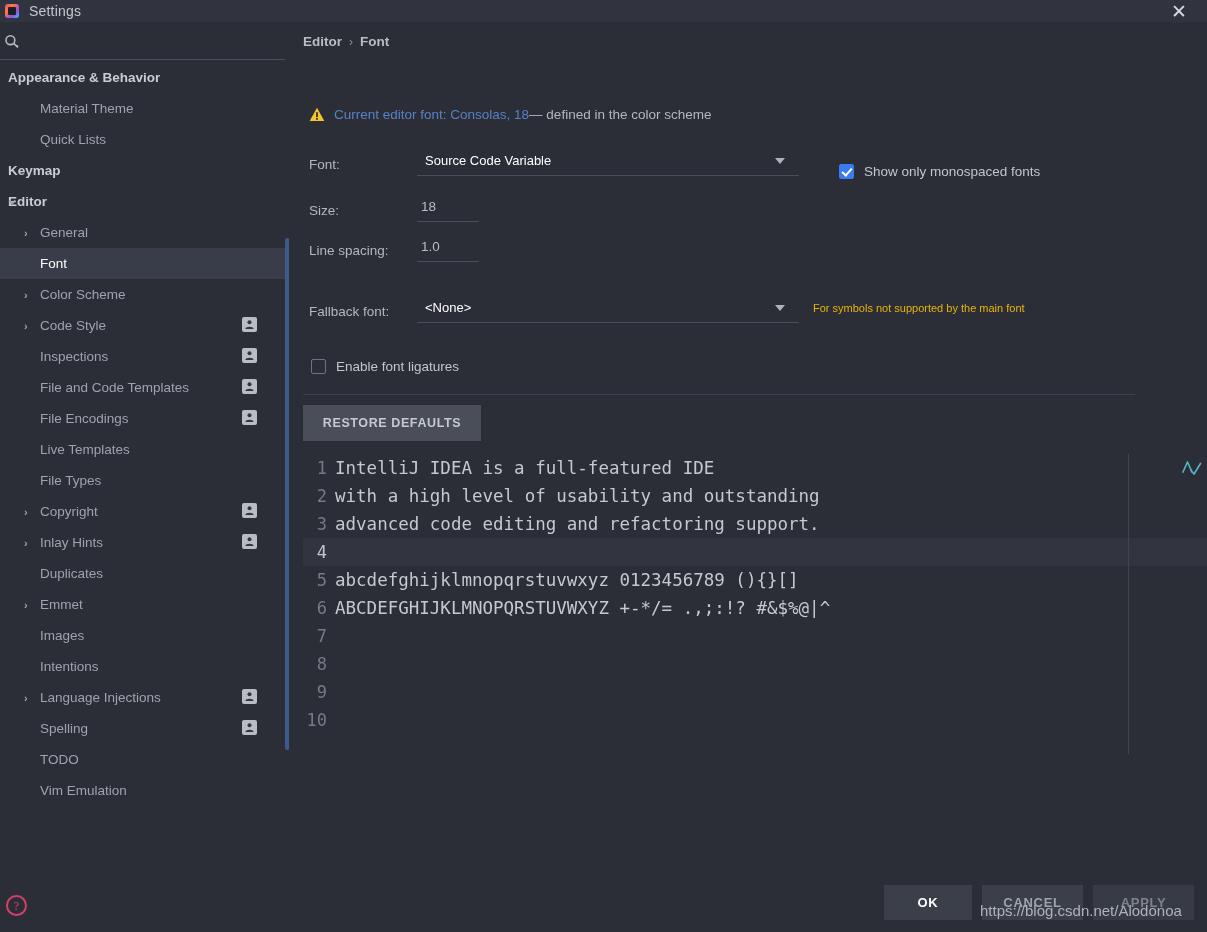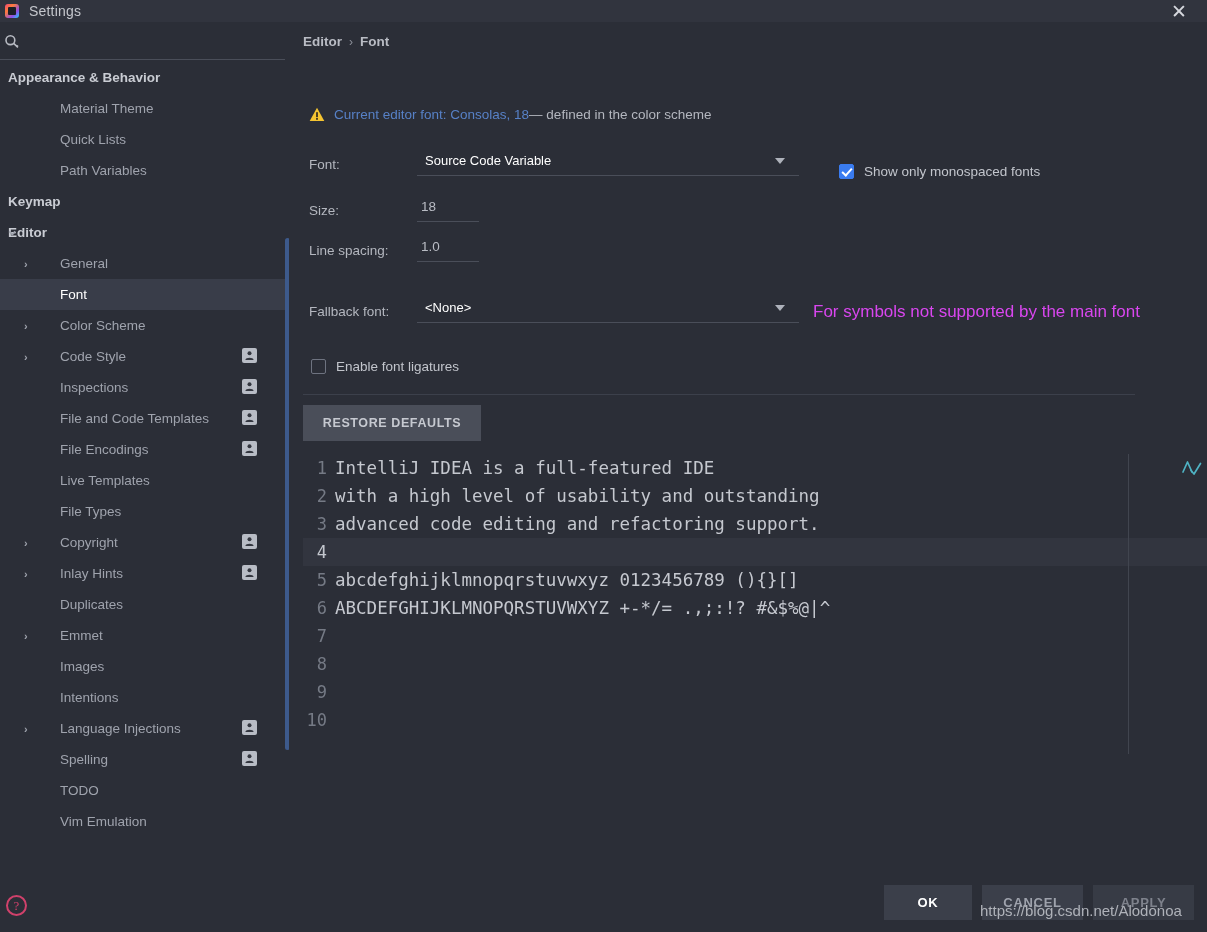--- a/index.html
+++ b/index.html
@@ -65,21 +65,21 @@
     background: #2b2e37; overflow: hidden;
   }
   .tree-item {
     position: relative; height: 31px; display: flex; align-items: center;
     cursor: pointer; color: #9fa3ad; font-size: 13.5px; white-space: nowrap;
   }
   .tree-item.selected { background: #393d49; }
   .tree-item.selected .tree-label { color: #ffffff; }
   .tree-item.group .tree-label { color: #c9ccd3; font-weight: bold; }
   .tree-item.lvl0 { padding-left: 8px; }
-  .tree-item.lvl1 { padding-left: 60px; }
+  .tree-item.lvl1 { padding-left: 40px; }
   .tree-arrow {
     position: absolute; width: 10px; height: 10px;
     color: #9fa3ad; font-size: 11px; line-height: 10px; font-weight: bold;
   }
   .tree-arrow.a0 { left: 6px; }
   .tree-arrow.a1 { left: 24px; }
   .tree-label { display: inline-block; }
   .proj-badge {
     position: absolute; right: 32px; top: 7px;
     width: 15px; height: 15px; background: #b8bcc5; border-radius: 2px;
@@ -140,21 +140,21 @@
   }
 
   .txtfield {
     position: absolute; height: 26px; border-bottom: 1px solid #4a4e59;
     cursor: text;
   }
   .txtfield .val {
     position: absolute; left: 4px; top: 3px; font-size: 13.5px; color: #b9bcc4;
   }
 
-  .hint { position: absolute; font-size: 17px; color: #d946ef; }
+  .hint { position: absolute; font-size: 11px; color: #eab308; }
 
   
   .cbrow { position: absolute; display: flex; align-items: center; cursor: pointer; }
   .cbox {
     width: 15px; height: 15px; border-radius: 2px; flex: none;
     border: 1px solid #6e7380; background: transparent; position: relative;
   }
   .cbox.on { background: #3a7cf0; border-color: #3a7cf0; }
   .cbox.on::after {
     content: ""; position: absolute; left: 4px; top: 1px;
@@ -248,23 +248,20 @@
     <div id="tree-root">
         <div class="tree-item lvl0 group">
           <span class="tree-label">Appearance &amp; Behavior</span>
         </div>
         <div class="tree-item lvl1">
           <span class="tree-label">Material Theme</span>
         </div>
         <div class="tree-item lvl1">
           <span class="tree-label">Quick Lists</span>
         </div>
-        <div class="tree-item lvl1">
-          <span class="tree-label">Path Variables</span>
-        </div>
         <div class="tree-item lvl0 group">
           <span class="tree-label">Keymap</span>
         </div>
         <div class="tree-item lvl0 group">
           <span class="tree-arrow a0" style="font-size: 15px; margin-top: -5px;">⌄</span>
           <span class="tree-label">Editor</span>
         </div>
         <div class="tree-item lvl1">
           <span class="tree-arrow a1">›</span>
           <span class="tree-label">General</span>

